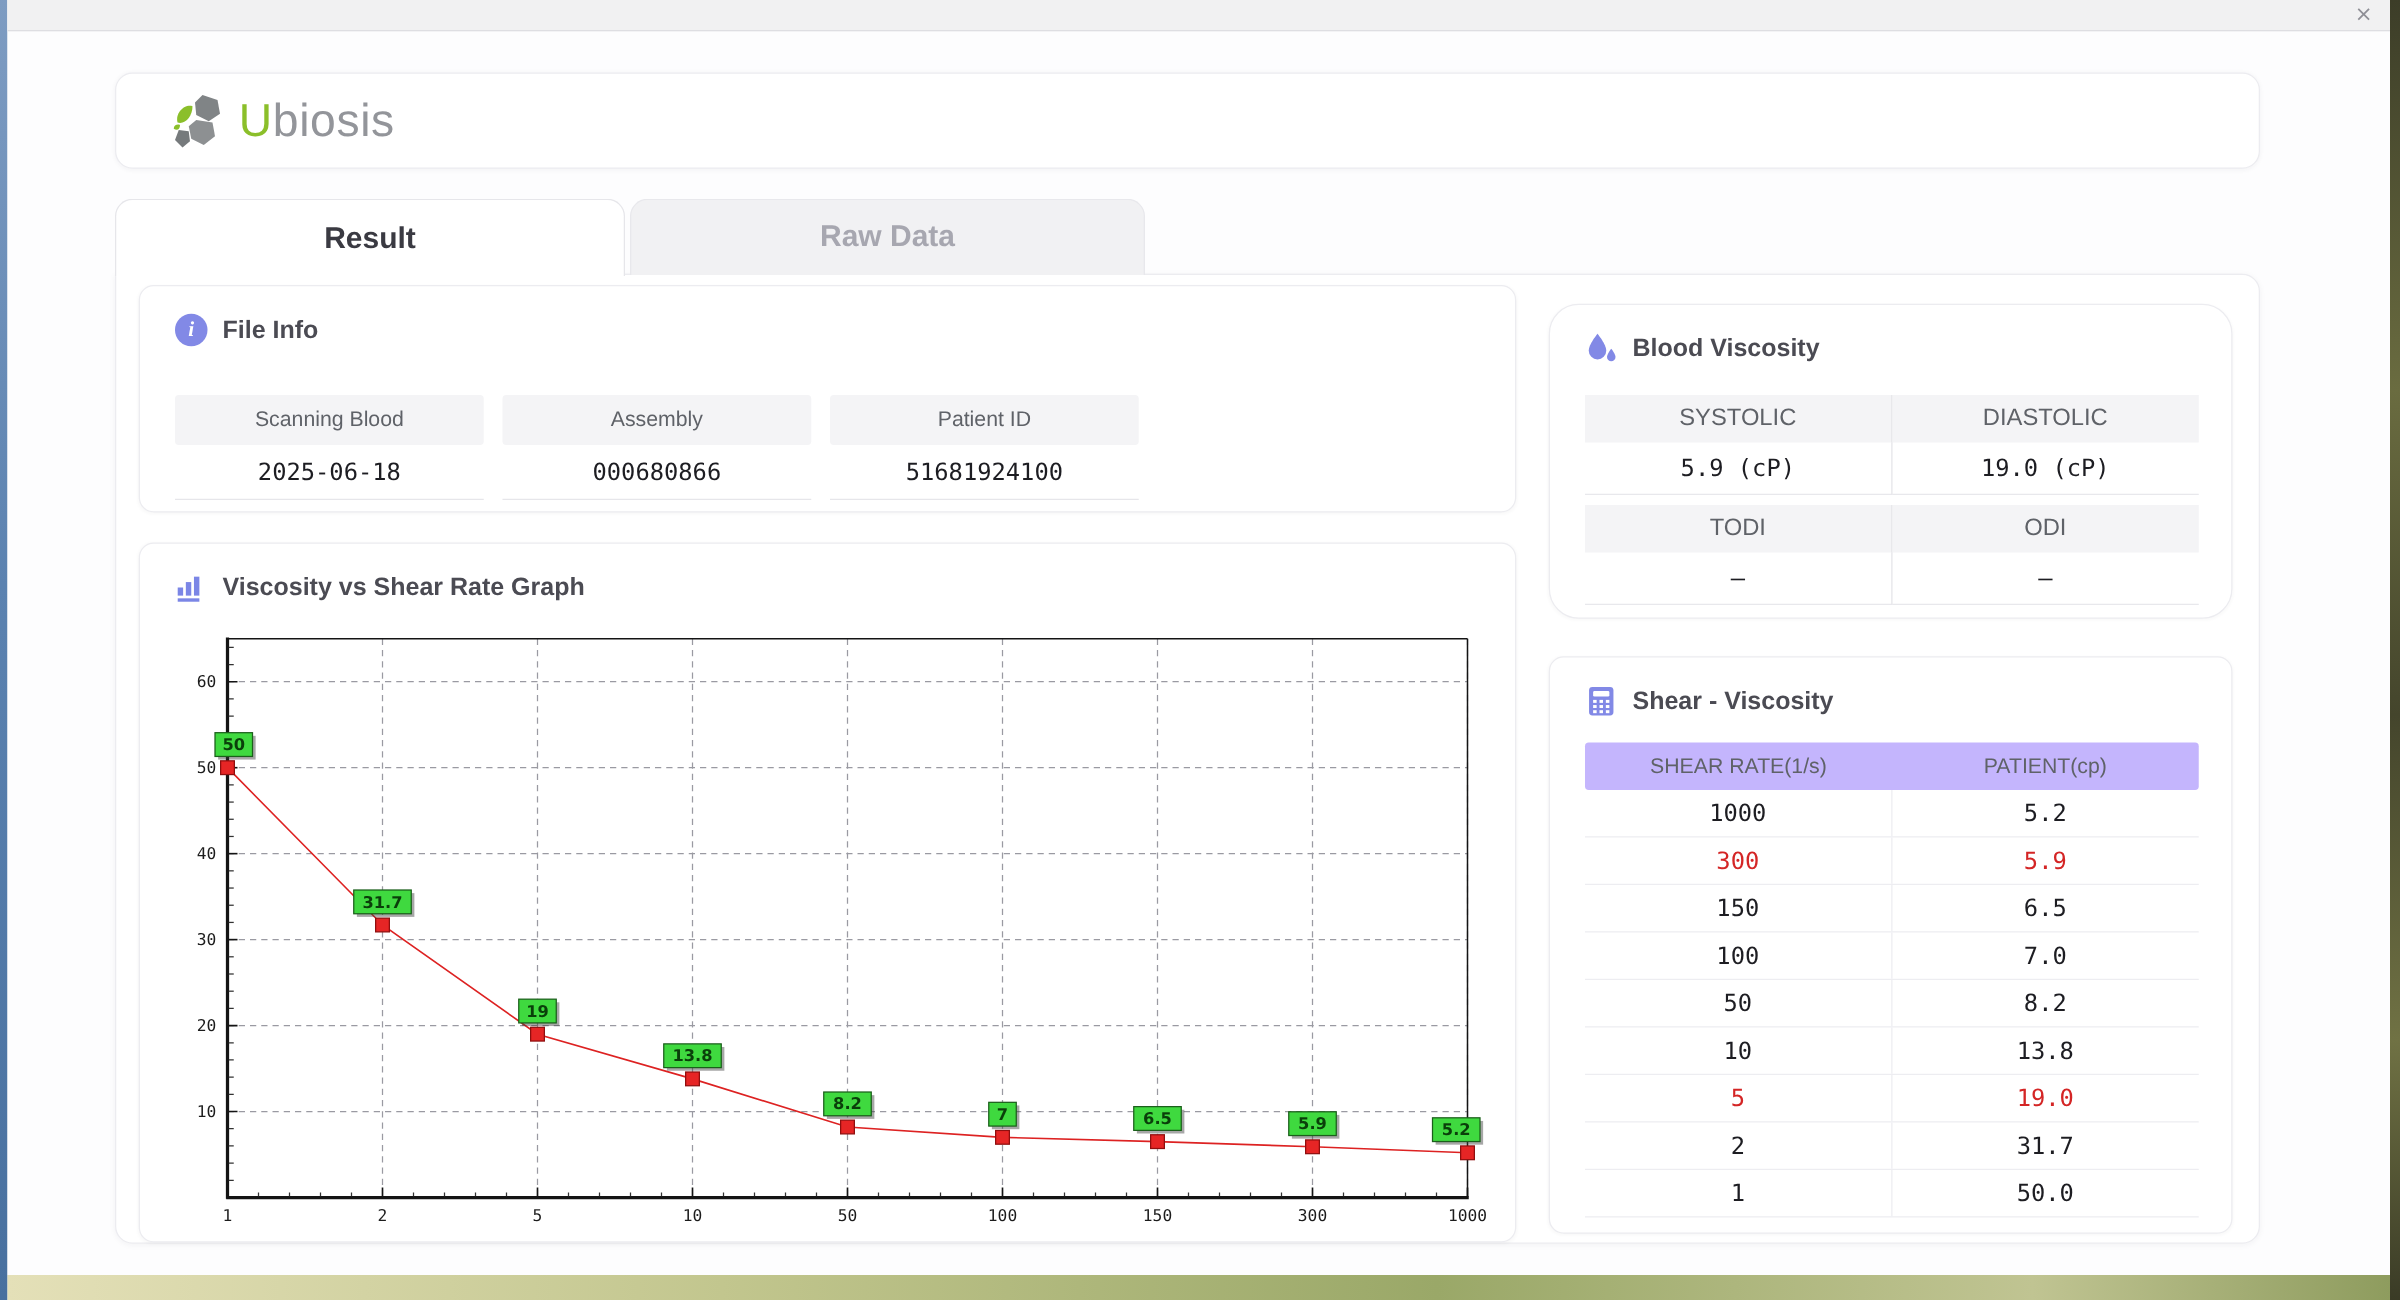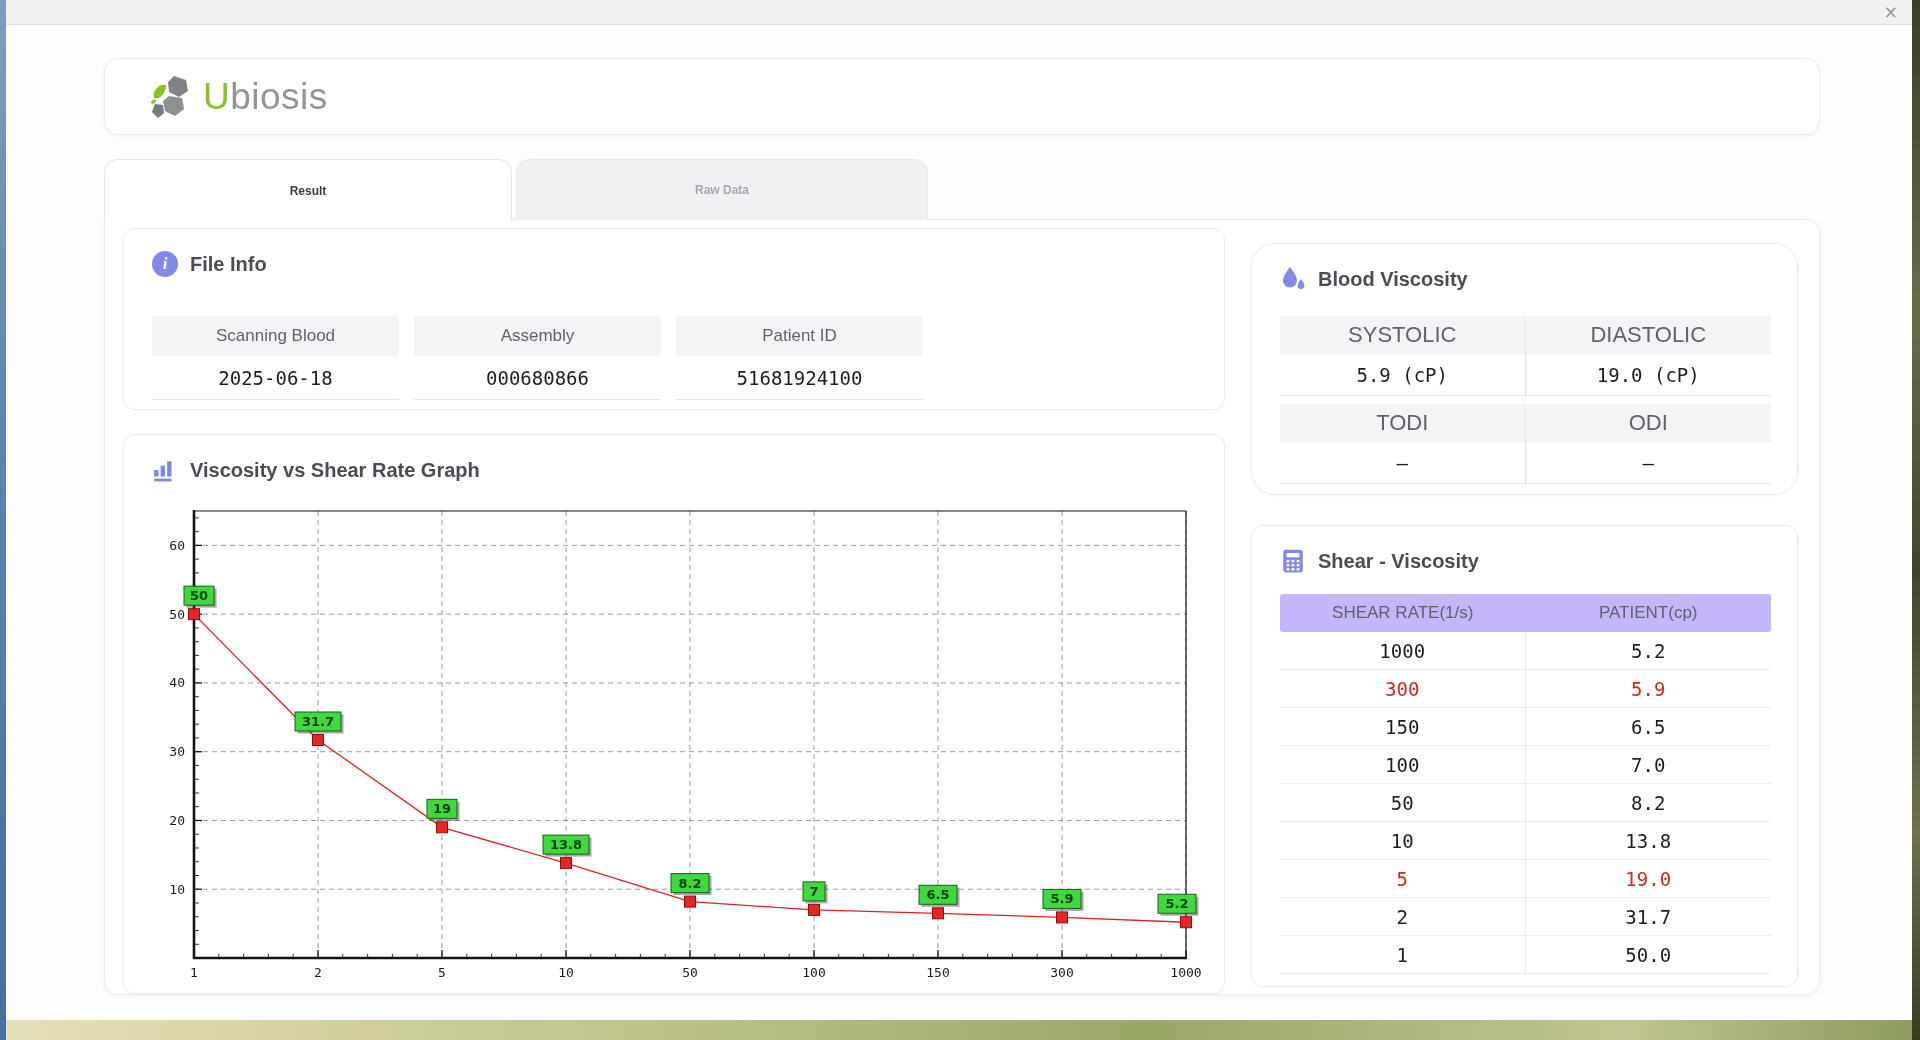--- a/index.html
+++ b/index.html
@@ -13,37 +13,37 @@
     background:linear-gradient(180deg,#3c3d28,#6a6c40 30%,#44452c 55%,#707244 80%,#3a3b26); }
   .desk-bottom{ position:absolute; left:6px; right:8px; bottom:0; height:20px;
     background:linear-gradient(90deg,#e4e0b8,#c2c68e 30%,#9aa868 60%,#c0c492 85%,#8e9c5e); }
 
   .window { position:absolute; left:6px; top:0; right:8px; bottom:20px; background:#fdfdfe; }
 
   .titlebar { position:relative; height:25px; background:#f1f1f2; border-bottom:1px solid #dedee2; }
   .close-btn { position:absolute; right:14px; top:2px; font-size:17px; color:#8f8f96; cursor:default;
     font-family:"DejaVu Sans", sans-serif; }
 
-  .page { position:absolute; left:98px; top:58px; width:1716px; }
+  .page { position:absolute; left:86px; top:58px; width:1716px; }
 
   
   .header-card { height:77px; background:#fff; border:1px solid #ececf0; border-radius:14px;
     box-shadow:0 1px 4px rgba(40,40,60,.05); display:flex; align-items:center; padding:0 44px; }
   .logo { display:flex; align-items:center; gap:4px; }
   .logo-text { font-size:37px; letter-spacing:.5px; font-weight:500; }
   .logo-u { color:#8bbf2a; }
   .logo-rest { color:#93959a; }
   .app-subtitle { margin-left:96px; font-size:26px; font-weight:bold; color:#4a56e2;
     font-family:"DejaVu Sans", sans-serif; }
 
   
   .tabs { position:relative; margin-top:24px; height:61px; z-index:3; }
   .tab { position:absolute; top:0; height:62px; border-radius:14px 14px 0 0;
     display:flex; align-items:center; justify-content:center;
-    font-size:12px; font-weight:bold; }
+    font-size:24px; font-weight:bold; }
   .tab-active { left:0; width:408px; background:#fff; border:1px solid #e6e6ea; border-bottom:none;
     color:#3a3a42; z-index:4; }
   .tab-inactive { left:412px; width:412px; height:61px; background:#f1f1f3;
     border:1px solid #e8e8ec; border-bottom:none; color:#a7a7b0; }
 
   
   .panel { position:relative; margin-top:-1px; height:776px; background:#fff;
     border:1px solid #ececf0; border-radius:0 14px 14px 14px;
     box-shadow:0 1px 5px rgba(40,40,60,.05); z-index:2; }
 
@@ -66,21 +66,21 @@
   .fi-col { width:247px; }
   .fi-label { height:40px; background:#f4f4f6; border-radius:3px; display:flex; align-items:center;
     justify-content:center; font-size:17px; color:#5f6268; }
   .fi-value { height:44px; border-bottom:1px solid #e6e6ea; display:flex; align-items:center;
     justify-content:center; font:19px "DejaVu Sans Mono", monospace; color:#1d1d22; }
 
   
   .bv-table { position:absolute; left:28px; top:72px; width:491px; }
   .bv-row { display:flex; }
   .bv-cell { width:50%; display:flex; align-items:center; justify-content:center; }
-  .bv-lab { height:38px; background:#f4f4f6; font-size:22px; color:#5f6268; }
+  .bv-lab { height:38px; background:#f4f4f6; font-size:19px; color:#5f6268; }
   .bv-val { height:42px; border-bottom:1px solid #e8e8ec;
     font:19px "DejaVu Sans Mono", monospace; color:#1d1d22; }
   .bv-val:first-child, .bv-lab:first-child { border-right:1px solid #e4e4e8; }
   .bv-gap { height:8px; }
 
   
   .calc-icon { width:26px; height:26px; }
   .sv-table { position:absolute; left:28px; top:68px; width:491px; }
   .sv-head { display:flex; height:38px; background:#c4b5fd; border-radius:3px; }
   .sv-head div { width:50%; display:flex; align-items:center; justify-content:center;

